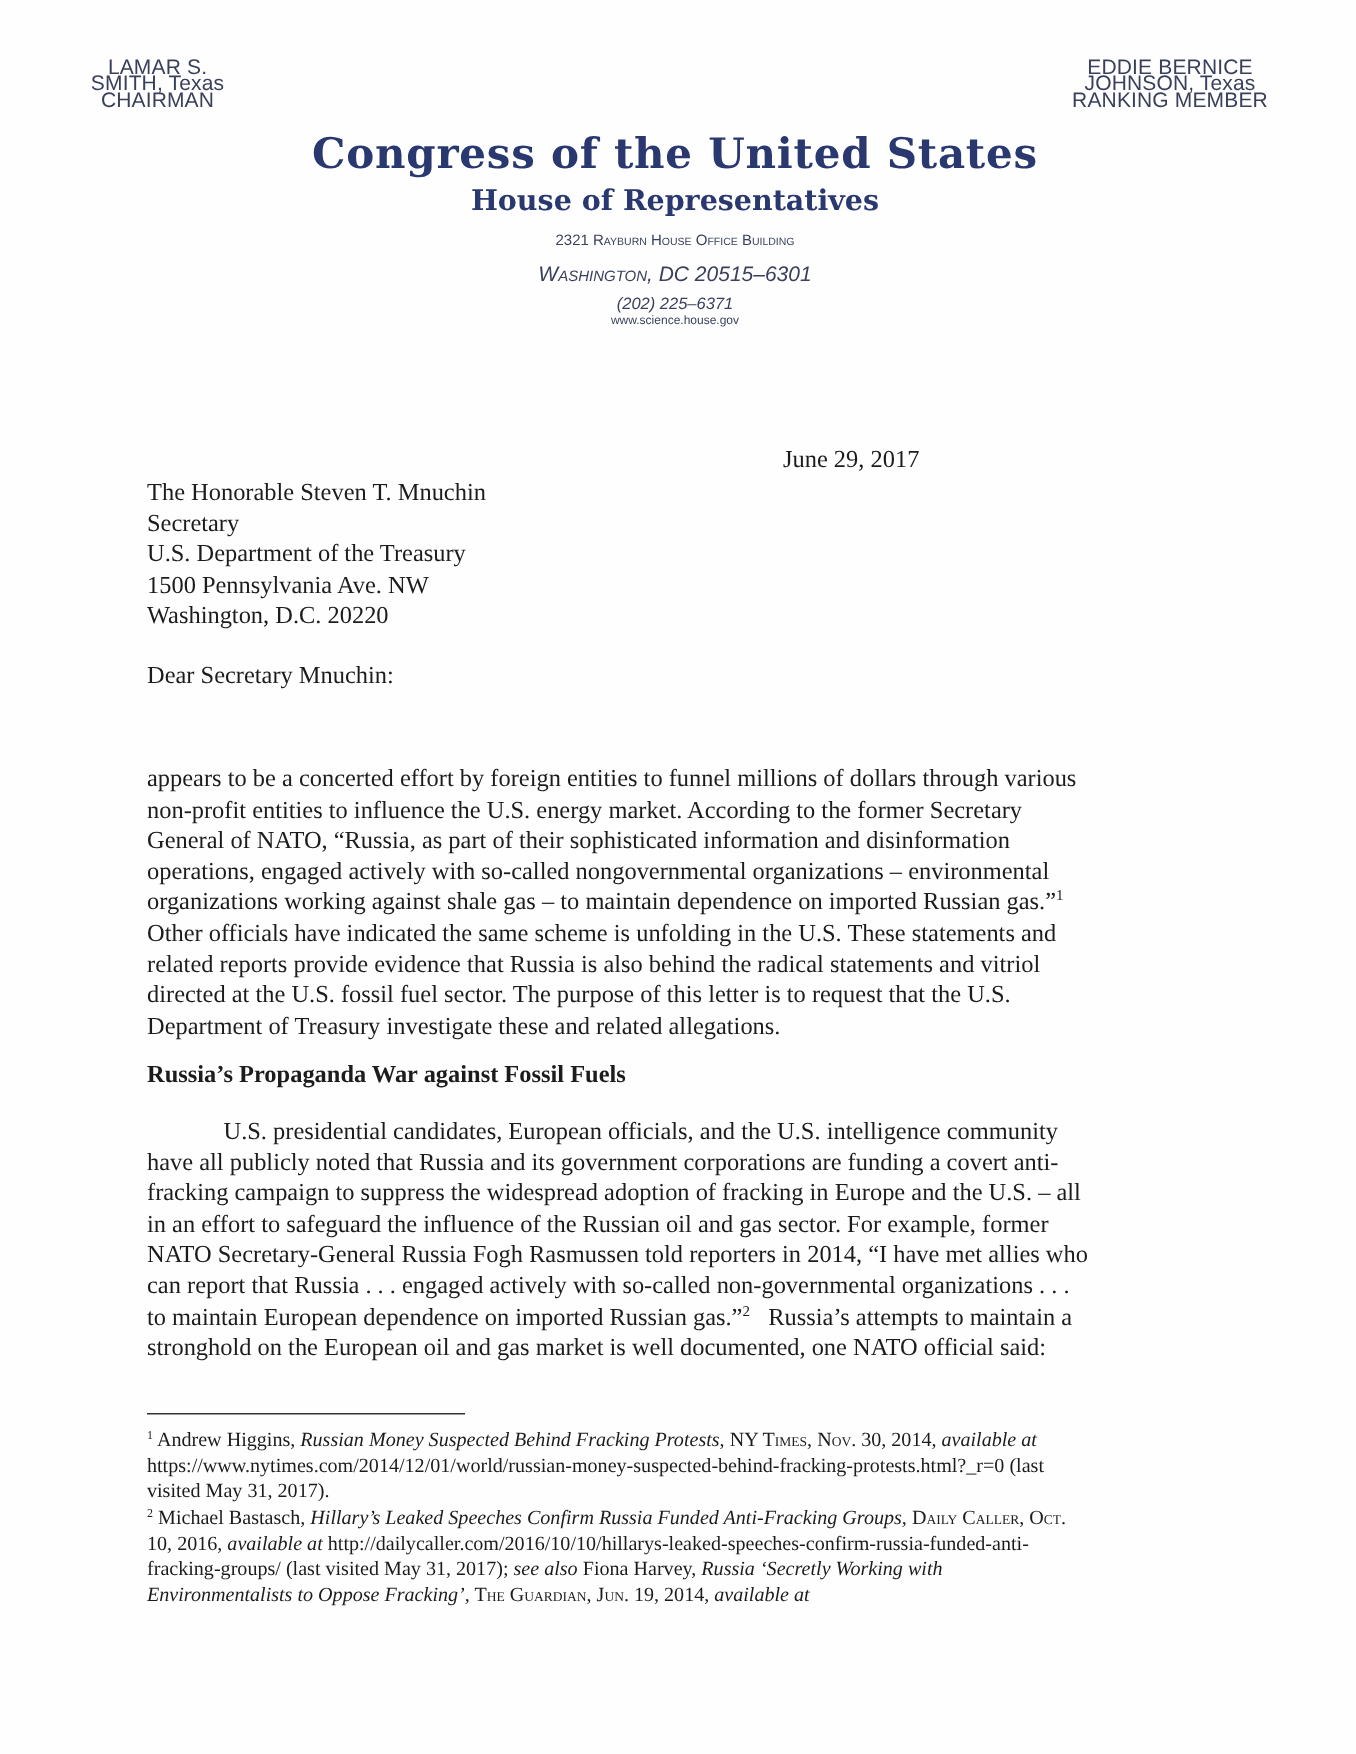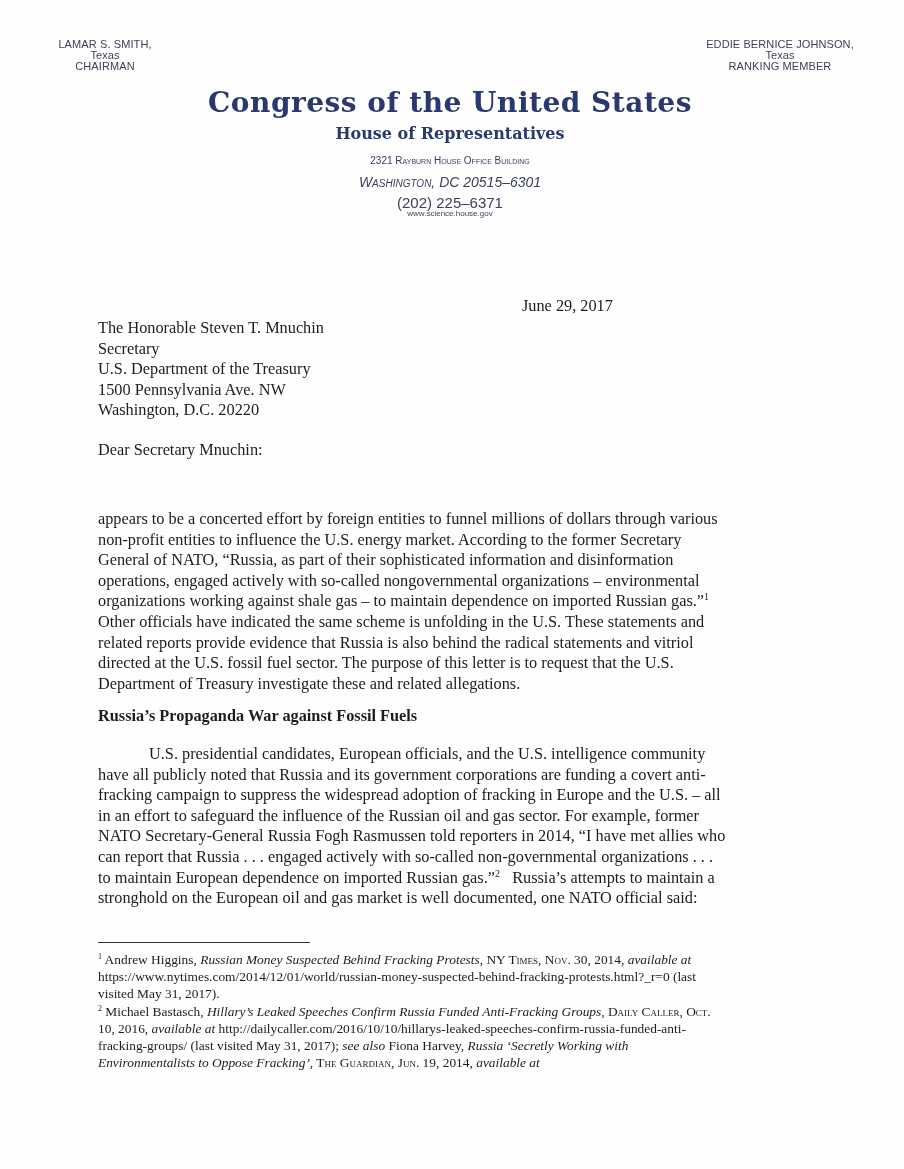--- a/index.html
+++ b/index.html
@@ -1,30 +1,30 @@
 <!DOCTYPE html>
 <html><head>
 <meta charset="utf-8">
 <style>
   html, body { margin: 0; padding: 0; background: #ffffff; }
   body { width: 904px; height: 1169px; position: relative; overflow: hidden; color: #1a1a1a; }
   .page { position: absolute; left: 0; top: 0; width: 904px; height: 1169px; background: #fefefe; }
 
-  .hdr-side { position: absolute; top: 39px; font-family: "Liberation Sans", sans-serif; font-size: 11px; color: #3a3f5c; text-align: center; line-height: 11px; letter-spacing: 0.1px; }
+  .hdr-side { position: absolute; top: 39px; font-family: "Liberation Sans", sans-serif; font-size: 14px; color: #3a3f5c; text-align: center; line-height: 11px; letter-spacing: 0.1px; }
   .hdr-left { left: 46px; width: 118px; }
   .hdr-right { left: 700px; width: 160px; }
 
   .letterhead { position: absolute; left: 200px; top: 86px; width: 500px; text-align: center; color: #2c3a6e; }
   .lh-congress { font-family: "DejaVu Serif", serif; font-weight: bold; font-size: 28px; line-height: 34px; letter-spacing: 0.5px; color: #2a3870; }
-  .lh-house { font-family: "DejaVu Serif", serif; font-weight: bold; font-size: 16px; line-height: 24px; margin-top: 2px; color: #2a3870; }
+  .lh-house { font-family: "DejaVu Serif", serif; font-weight: bold; font-size: 19px; line-height: 24px; margin-top: 2px; color: #2a3870; }
   .lh-committee { font-family: "Liberation Sans", sans-serif; font-size: 13px; line-height: 16px; margin-top: 5px; color: #2c3a6e; letter-spacing: 0.2px; }
   .lh-addr { font-family: "Liberation Sans", sans-serif; font-size: 10px; line-height: 12px; color: #3a3f5c; font-variant: small-caps; }
   .lh-addr1 { margin-top: 9px; }
   .lh-addr2 { margin-top: 9px; font-size: 14px; font-style: italic; }
-  .lh-phone { margin-top: 9px; font-size: 15px; font-variant: normal; }
+  .lh-phone { margin-top: 9px; font-size: 11px; font-variant: normal; font-style: italic; }
   .lh-web { font-family: "Liberation Sans", sans-serif; font-size: 8px; line-height: 10px; color: #3a3f5c; }
 
   .body-text { font-family: "Liberation Serif", serif; font-size: 16.3px; color: #1c1c1c; }
   .date { position: absolute; left: 522px; top: 296px; }
   .recipient { position: absolute; left: 98px; top: 318px; line-height: 20.5px; }
   .salutation { position: absolute; left: 98px; top: 440px; }
 
   .para { position: absolute; left: 98px; width: 700px; line-height: 20.6px; }
   .para .line { display: block; white-space: nowrap; }
   .indent { padding-left: 51px; }

